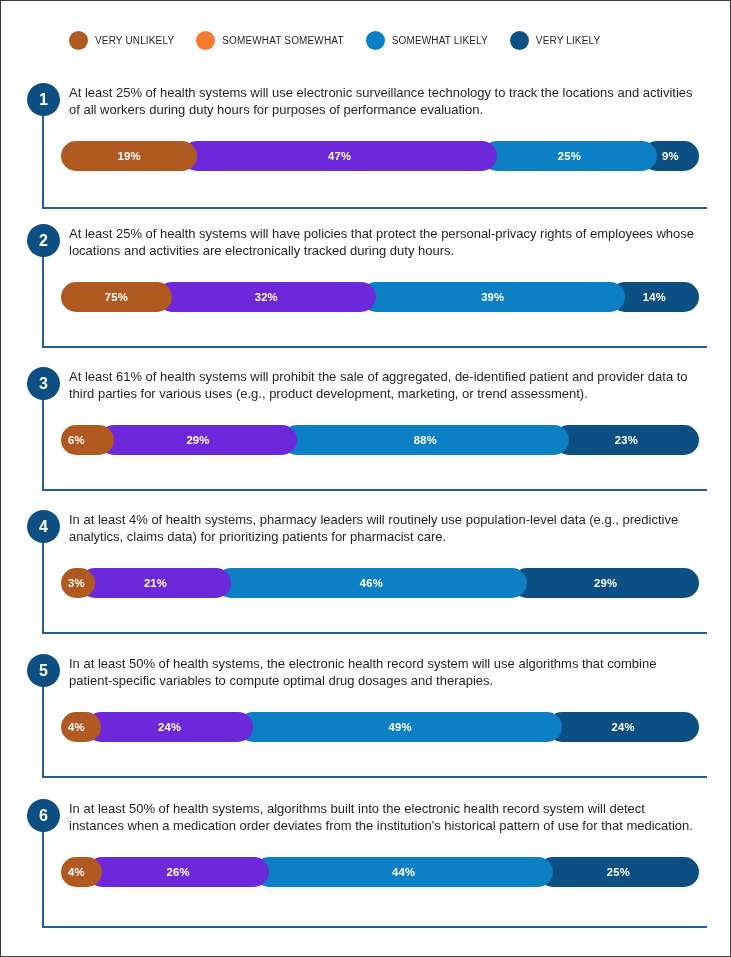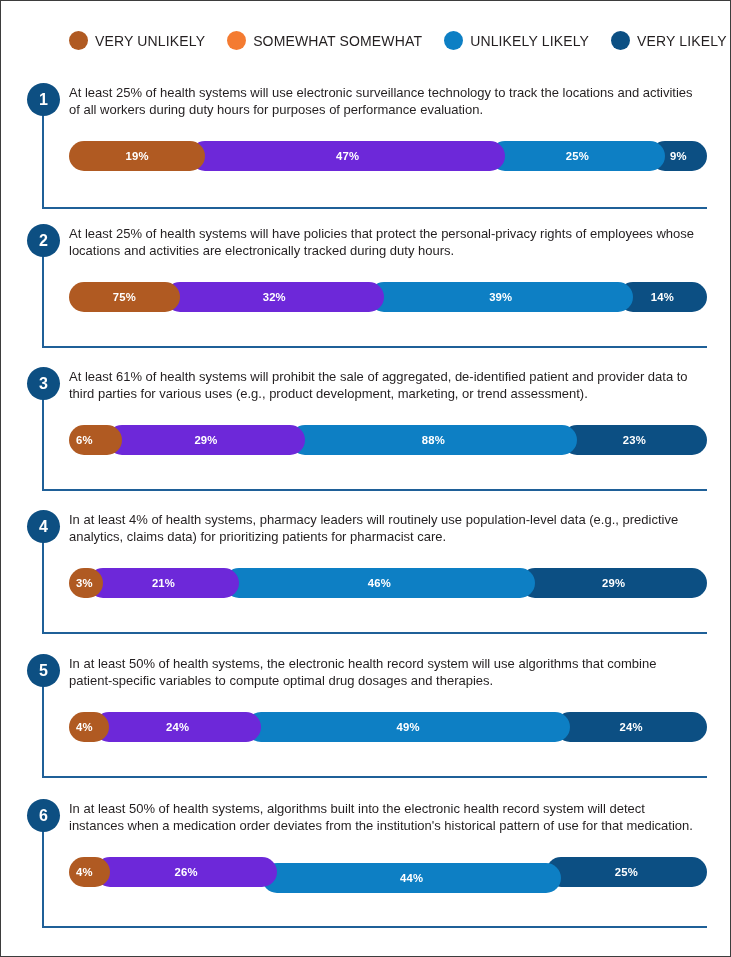--- a/index.html
+++ b/index.html
@@ -35,21 +35,21 @@
     margin-right: 22px;
   }
   .legend-dot {
     width: 19px;
     height: 19px;
     border-radius: 50%;
     flex: 0 0 auto;
     margin-right: 7px;
   }
   .legend-label {
-    font-size: 14px;
+    font-size: 10px;
     letter-spacing: 0.15px;
     color: #231f20;
     white-space: nowrap;
     font-weight: 400;
   }
 
   
   .row {
     position: absolute;
     left: 0;
@@ -97,21 +97,21 @@
     top: 2px;
     width: 626px;
     font-size: 13px;
     line-height: 16.5px;
     color: #231f20;
   }
 
   
   .bar {
     position: absolute;
-    left: 68px;
+    left: 60px;
     width: 638px;
     height: 44px;
     display: flex;
     align-items: stretch;
   }
   .seg {
     position: relative;
     height: 30px;
     border-radius: 15px;
     display: flex;
@@ -144,21 +144,21 @@
       <div class="legend-item">
         <span class="legend-dot" style="background: rgb(176, 90, 34);"></span>
         <span class="legend-label">VERY UNLIKELY</span>
       </div>
       <div class="legend-item">
         <span class="legend-dot" style="background: rgb(244, 123, 49);"></span>
         <span class="legend-label">SOMEWHAT SOMEWHAT</span>
       </div>
       <div class="legend-item">
         <span class="legend-dot" style="background: rgb(13, 127, 196);"></span>
-        <span class="legend-label">UNLIKELY LIKELY</span>
+        <span class="legend-label">SOMEWHAT LIKELY</span>
       </div>
       <div class="legend-item">
         <span class="legend-dot" style="background: rgb(12, 79, 131);"></span>
         <span class="legend-label">VERY LIKELY</span>
       </div>
     </div>
 
   <div id="rows-container">
       <div class="row" style="top: 82px;">
         <div class="bracket-v" style="height: 108px;"></div>
@@ -265,21 +265,21 @@
         <div class="bracket-h" style="top: 127px; width: 665px;"></div>
         <div class="badge">6</div>
         <div class="statement">In at least 50% of health systems, algorithms built into the electronic health record system will detect instances when a medication order deviates from the institution's historical pattern of use for that medication.</div>
         <div class="bar" style="top: 58px;">
           <div class="seg seg-0 narrow" style="width: 40.7778px;">
             <span class="seg-label">4%</span>
           </div>
           <div class="seg seg-1" style="width: 182.556px;">
             <span class="seg-label">26%</span>
           </div>
-          <div class="seg seg-2" style="width: 298.556px; margin-top: 6px;">
+          <div class="seg seg-2" style="width: 298.556px;">
             <span class="seg-label">44%</span>
           </div>
           <div class="seg seg-3" style="width: 161.111px;">
             <span class="seg-label">25%</span>
           </div>
         </div>
       </div>
     </div>
 
 </div>

